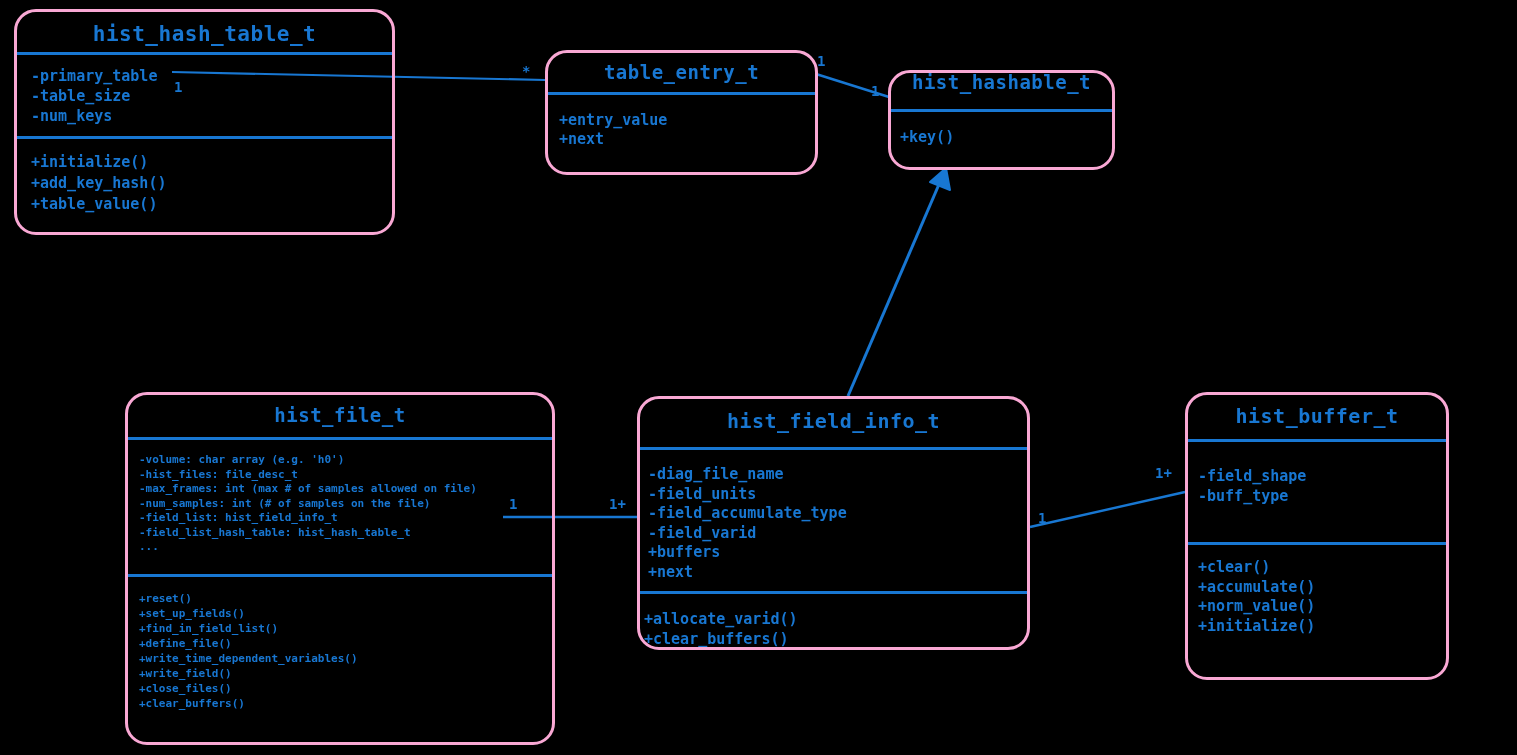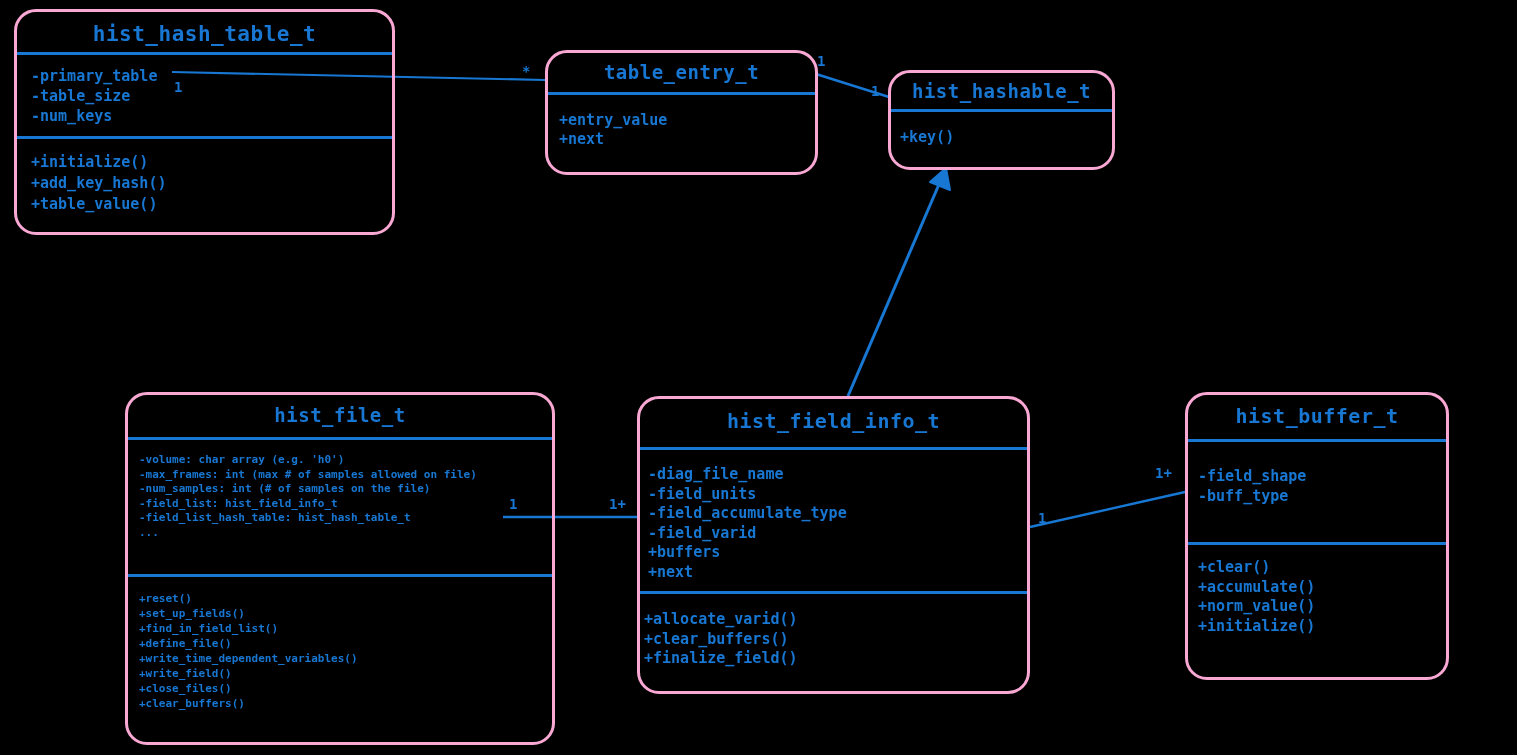--- a/index.html
+++ b/index.html
@@ -68,21 +68,21 @@
     font-size: 14px;
     line-height: 14px;
     white-space: nowrap;
   }
 
   
   #cls-hist_hash_table_t { left: 14px;   top: 9px;   width: 381px; height: 226px; }
   #cls-table_entry_t     { left: 545px;  top: 50px;  width: 273px; height: 125px; }
   #cls-hist_hashable_t   { left: 888px;  top: 70px;  width: 227px; height: 100px; }
   #cls-hist_file_t       { left: 125px;  top: 392px; width: 430px; height: 353px; }
-  #cls-hist_field_info_t { left: 637px;  top: 396px; width: 393px; height: 298px; }
+  #cls-hist_field_info_t { left: 637px;  top: 396px; width: 393px; height: 254px; }
   #cls-hist_buffer_t     { left: 1185px; top: 392px; width: 264px; height: 288px; }
 </style>
 </head>
 <body>
 
 <div id="stage">
 
   <svg class="layer" viewBox="0 0 1517 755" xmlns="http://www.w3.org/2000/svg">
 
     <line x1="172" y1="72" x2="545" y2="80" stroke="#1877d2" stroke-width="2.2" fill="none"></line>
@@ -125,32 +125,33 @@
   <div class="uml-class" id="cls-table_entry_t">
     <div class="uml-title" style="font-size:19px; line-height:19px; padding-top:10px;">table_entry_t</div>
     <div class="uml-sep" style="top:39px;"></div>
     <div class="uml-compartment" style="top:58px; padding-left:11px; font-size:15px; line-height:19px;">
       <div class="row">+entry_value</div>
       <div class="row">+next</div>
     </div>
   </div>
 
   <div class="uml-class" id="cls-hist_hashable_t">
-    <div class="uml-title" style="font-size:19px; line-height:19px; padding-top:9px;">hist_hashable_t</div>
+    <div class="uml-title" style="font-size:19px; line-height:19px; ">hist_hashable_t</div>
     <div class="uml-sep" style="top:36px;"></div>
     <div class="uml-compartment" style="top:55px; padding-left:9px; font-size:15px; line-height:19px;">
       <div class="row">+key()</div>
     </div>
   </div>
 
   <div class="uml-class" id="cls-hist_file_t">
     <div class="uml-title" style="font-size:19px; line-height:19px; padding-top:11px;">hist_file_t</div>
     <div class="uml-sep" style="top:42px;"></div>
     <div class="uml-compartment" style="top:58px; padding-left:11px; font-size:11px; line-height:14.5px;">
       <div class="row">-volume: char array (e.g. 'h0')</div>
+      <div class="row">-hist_files: file_desc_t</div>
       <div class="row">-max_frames: int (max # of samples allowed on file)</div>
       <div class="row">-num_samples: int (# of samples on the file)</div>
       <div class="row">-field_list: hist_field_info_t</div>
       <div class="row">-field_list_hash_table: hist_hash_table_t</div>
       <div class="row">...</div>
     </div>
     <div class="uml-sep" style="top:179px;"></div>
     <div class="uml-compartment" style="top:196px; padding-left:11px; font-size:11px; line-height:15px;">
       <div class="row">+reset()</div>
       <div class="row">+set_up_fields()</div>

